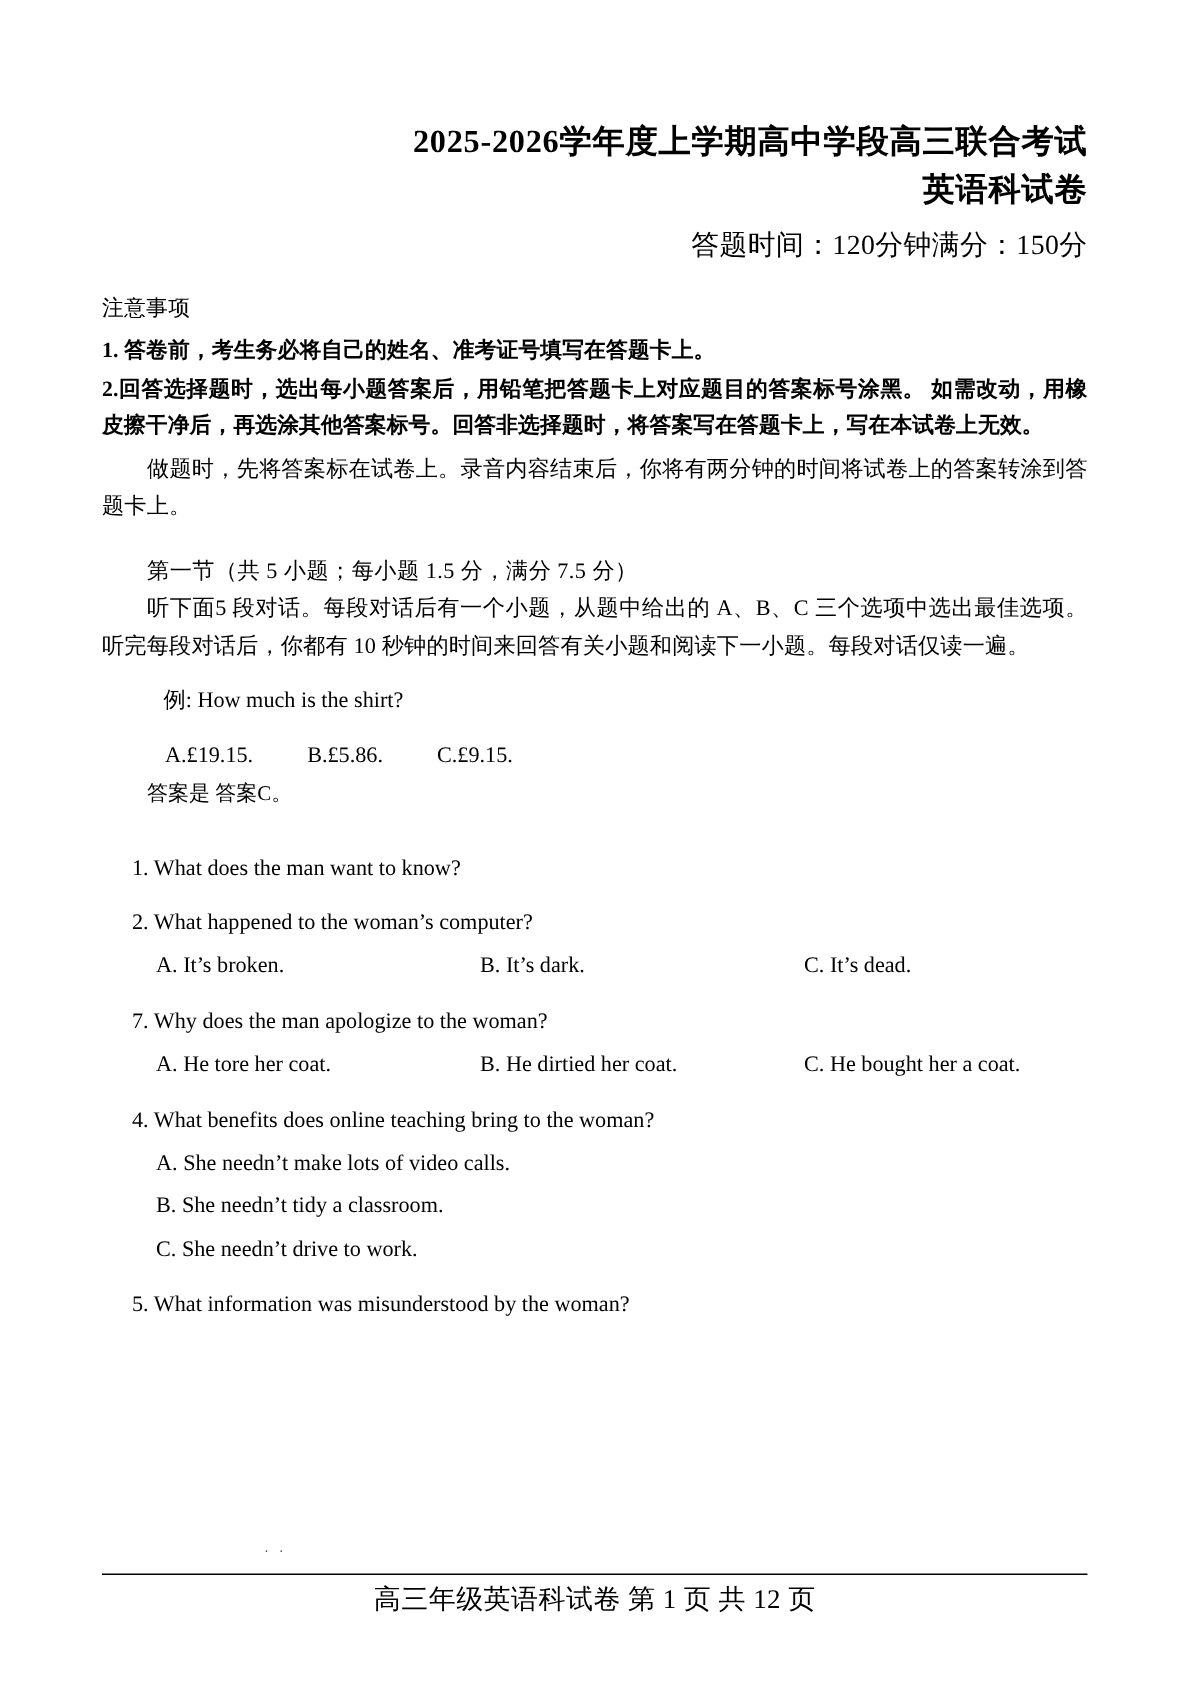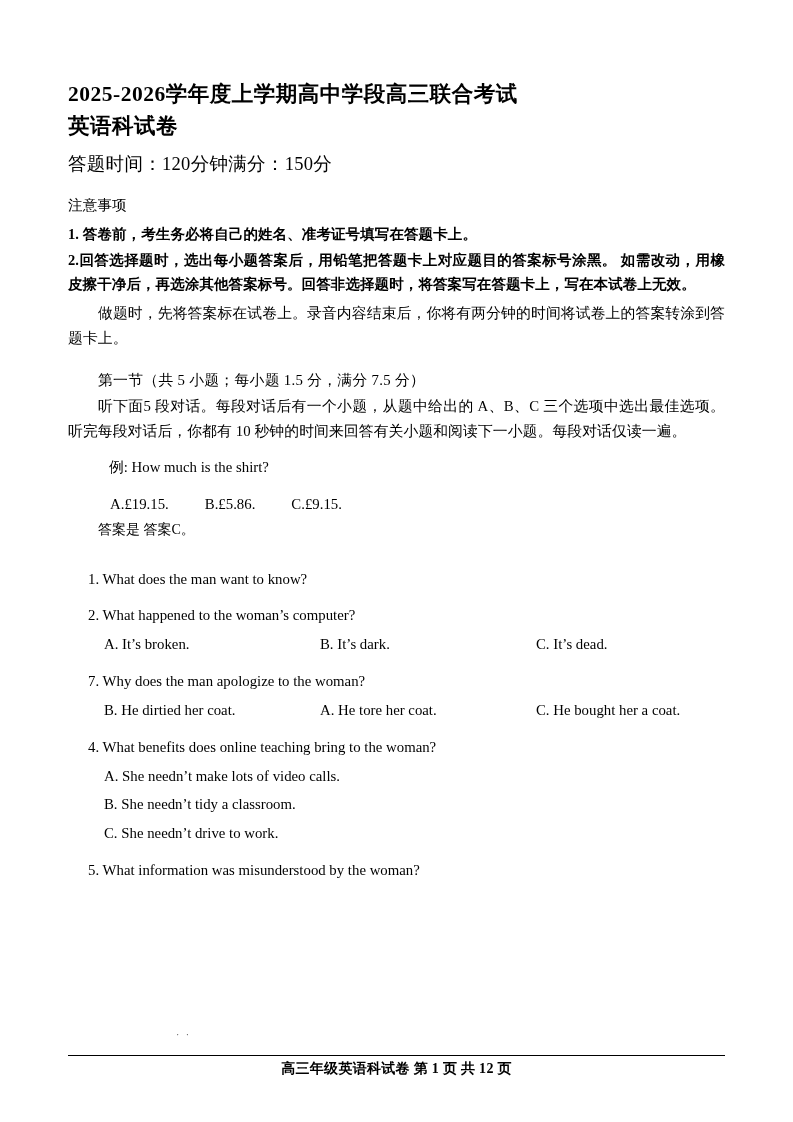--- a/index.html
+++ b/index.html
@@ -14,21 +14,21 @@
   .page {
     position: relative;
     width: 793px;
     height: 1122px;
     box-sizing: border-box;
     padding: 78px 68px 0 68px;
     background: #ffffff;
     overflow: hidden;
   }
   .title-block {
-    text-align: left;
+    text-align: right;
   }
   .doc-title {
     font-size: 21.5px;
     font-weight: bold;
     line-height: 1.5;
     letter-spacing: 0.5px;
     margin: 0;
   }
   .doc-subtitle {
     font-size: 21.5px;
@@ -134,23 +134,22 @@
     right: 0;
     bottom: 44px;
     text-align: center;
   }
   .footer-rule {
     width: 657px;
     margin: 0 auto 4px auto;
     border-top: 1px solid #000000;
   }
   .footer-text {
-    font-size: 14px;
+    font-size: 18px;
     letter-spacing: 0.3px;
-    font-weight: bold;
   }
   .dots {
     position: absolute;
     left: 176px;
     bottom: 82px;
     font-size: 10px;
     color: #555;
     letter-spacing: 2px;
   }
 </style>
@@ -196,22 +195,22 @@
       <div class="q-opts-row">
         <div class="opt">A. It’s broken.</div>
         <div class="opt">B. It’s dark.</div>
         <div class="opt">C. It’s dead.</div>
       </div>
     </div>
 
     <div class="q-block">
       <p class="q-stem">7. Why does the man apologize to the woman?</p>
       <div class="q-opts-row">
+        <div class="opt">A. He tore her coat.</div>
         <div class="opt">B. He dirtied her coat.</div>
-        <div class="opt">A. He tore her coat.</div>
         <div class="opt">C. He bought her a coat.</div>
       </div>
     </div>
 
     <div class="q-block">
       <p class="q-stem">4. What benefits does online teaching bring to the woman?</p>
       <div class="q-opts-stack">
         <div class="opt">A. She needn’t make lots of video calls.</div>
         <div class="opt">B. She needn’t tidy a classroom.</div>
         <div class="opt">C. She needn’t drive to work.</div>

